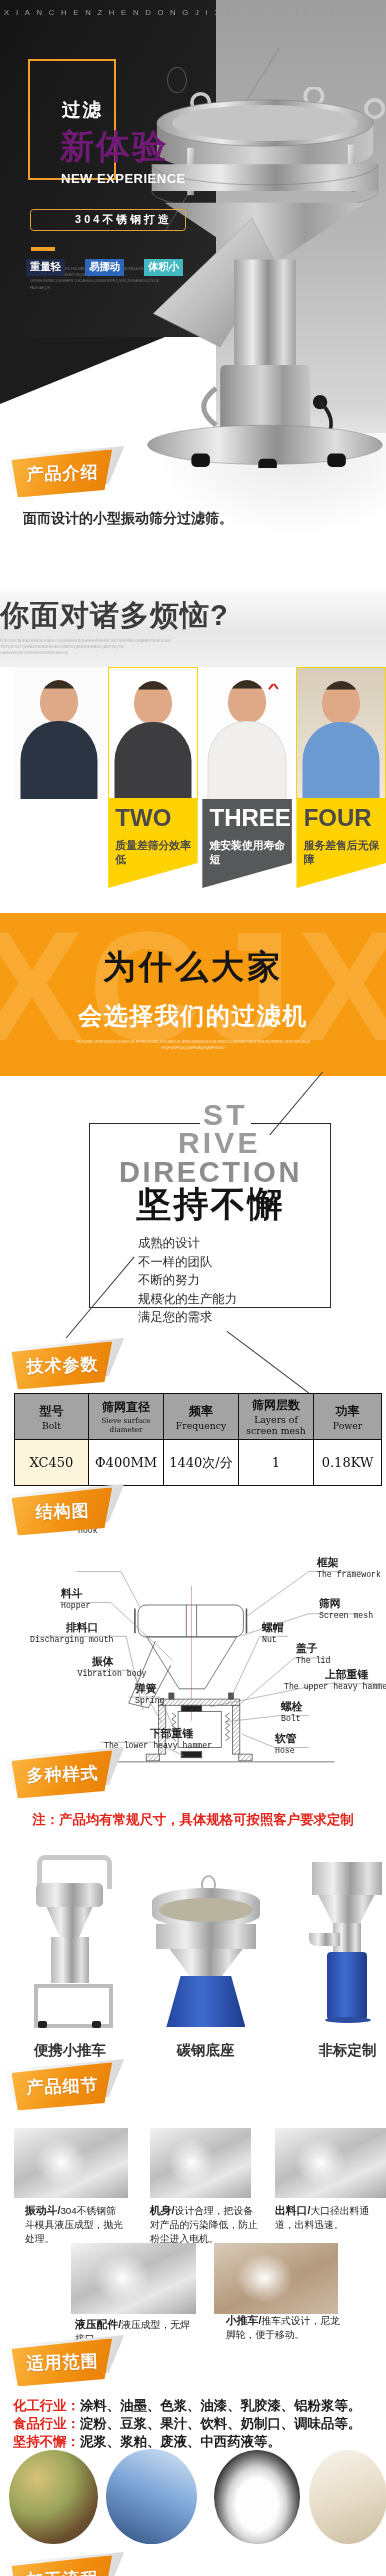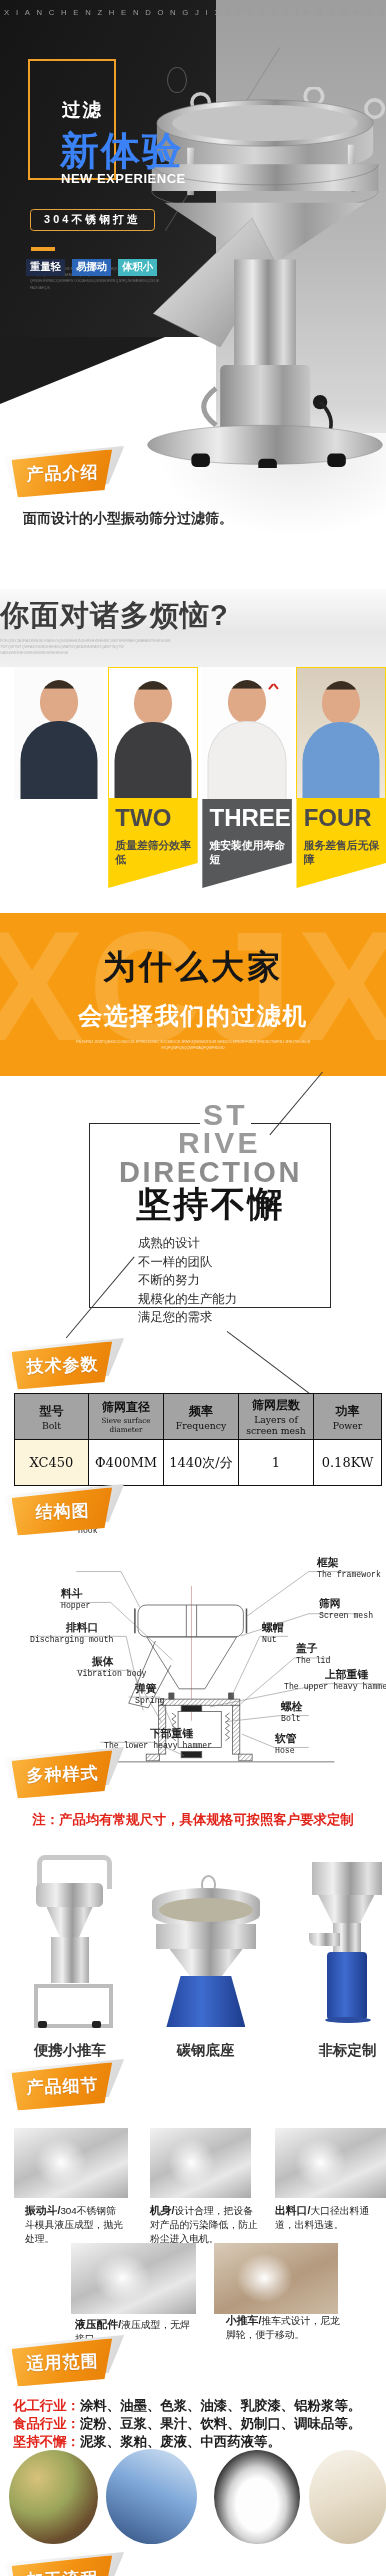--- a/index.html
+++ b/index.html
@@ -19,31 +19,31 @@
               background:radial-gradient(ellipse at 60% 20%,#e9e9e9 0%,#ffffff 70%);}
   .ticker{position:absolute;left:4.1px;top:8.2px;width:382px;white-space:nowrap;overflow:hidden;
           color:#9b9b9b;font-size:7.7px;letter-spacing:6.7px;}
   .deco-line{position:absolute;left:222px;top:31px;width:0.5px;height:216px;background:#7d7d7d;
              transform:rotate(32deg);opacity:.5;}
   .deco-circle{position:absolute;left:167px;top:67px;width:17.5px;height:24px;border:0.5px solid #8a8a8a;
                border-radius:50%;opacity:.5;}
   .hero-frame{position:absolute;left:28px;top:59px;width:84px;height:117px;border:2.1px solid #f0a028;}
   .hero-guolv{position:absolute;left:62px;top:97px;color:#fff;font-size:18.5px;font-weight:bold;
               letter-spacing:2.1px;white-space:nowrap;}
-  .hero-title{position:absolute;left:60px;top:124px;color:#3b82f6;font-size:39px;font-weight:bold;
+  .hero-title{position:absolute;left:60px;top:124px;color:#701a75;font-size:34px;font-weight:bold;
               letter-spacing:2.1px;white-space:nowrap;}
   .hero-sub{position:absolute;left:61px;top:171px;color:#fff;font-size:13px;font-weight:bold;
             letter-spacing:0.5px;white-space:nowrap;}
   .hero-fine{position:absolute;left:30px;top:266px;width:129px;color:#6f6f6f;font-size:3.1px;
              line-height:6.2px;word-break:break-all;}
   .steel-badge{position:absolute;left:30px;top:209px;width:123px;height:19.6px;border:1px solid #e8a23c;
                border-radius:3.6px;color:#fff;font-size:10.8px;letter-spacing:3.1px;font-weight:bold;
-               display:flex;align-items:center;justify-content:center;}
+               display:flex;align-items:center;justify-content:center;padding-left:31px;}
   .orange-dash{position:absolute;left:31px;top:247px;width:24px;height:4.1px;background:#f0a028;}
-  .tags{position:absolute;left:26px;top:259px;display:flex;gap:7px;}
+  .tags{position:absolute;left:26px;top:259px;display:flex;gap:20px;}
   .tag{height:16.5px;padding:0 4.1px;display:flex;align-items:center;justify-content:center;
        color:#fff;font-size:10.3px;font-weight:bold;}
   .tag:nth-child(1){background:#1f2b49;}
   .tag:nth-child(2){background:#2b66b8;}
   .tag:nth-child(3){background:#43b8c0;}
 
   
   .ribbon{position:absolute;width:101px;height:45px;z-index:5;}
   .ribbon::before{content:"";position:absolute;left:-8.2px;top:-7.2px;right:-10.3px;bottom:5.2px;
                   background:linear-gradient(115deg,#ffffff,#e3e3e3 70%,#d2d2d2);

